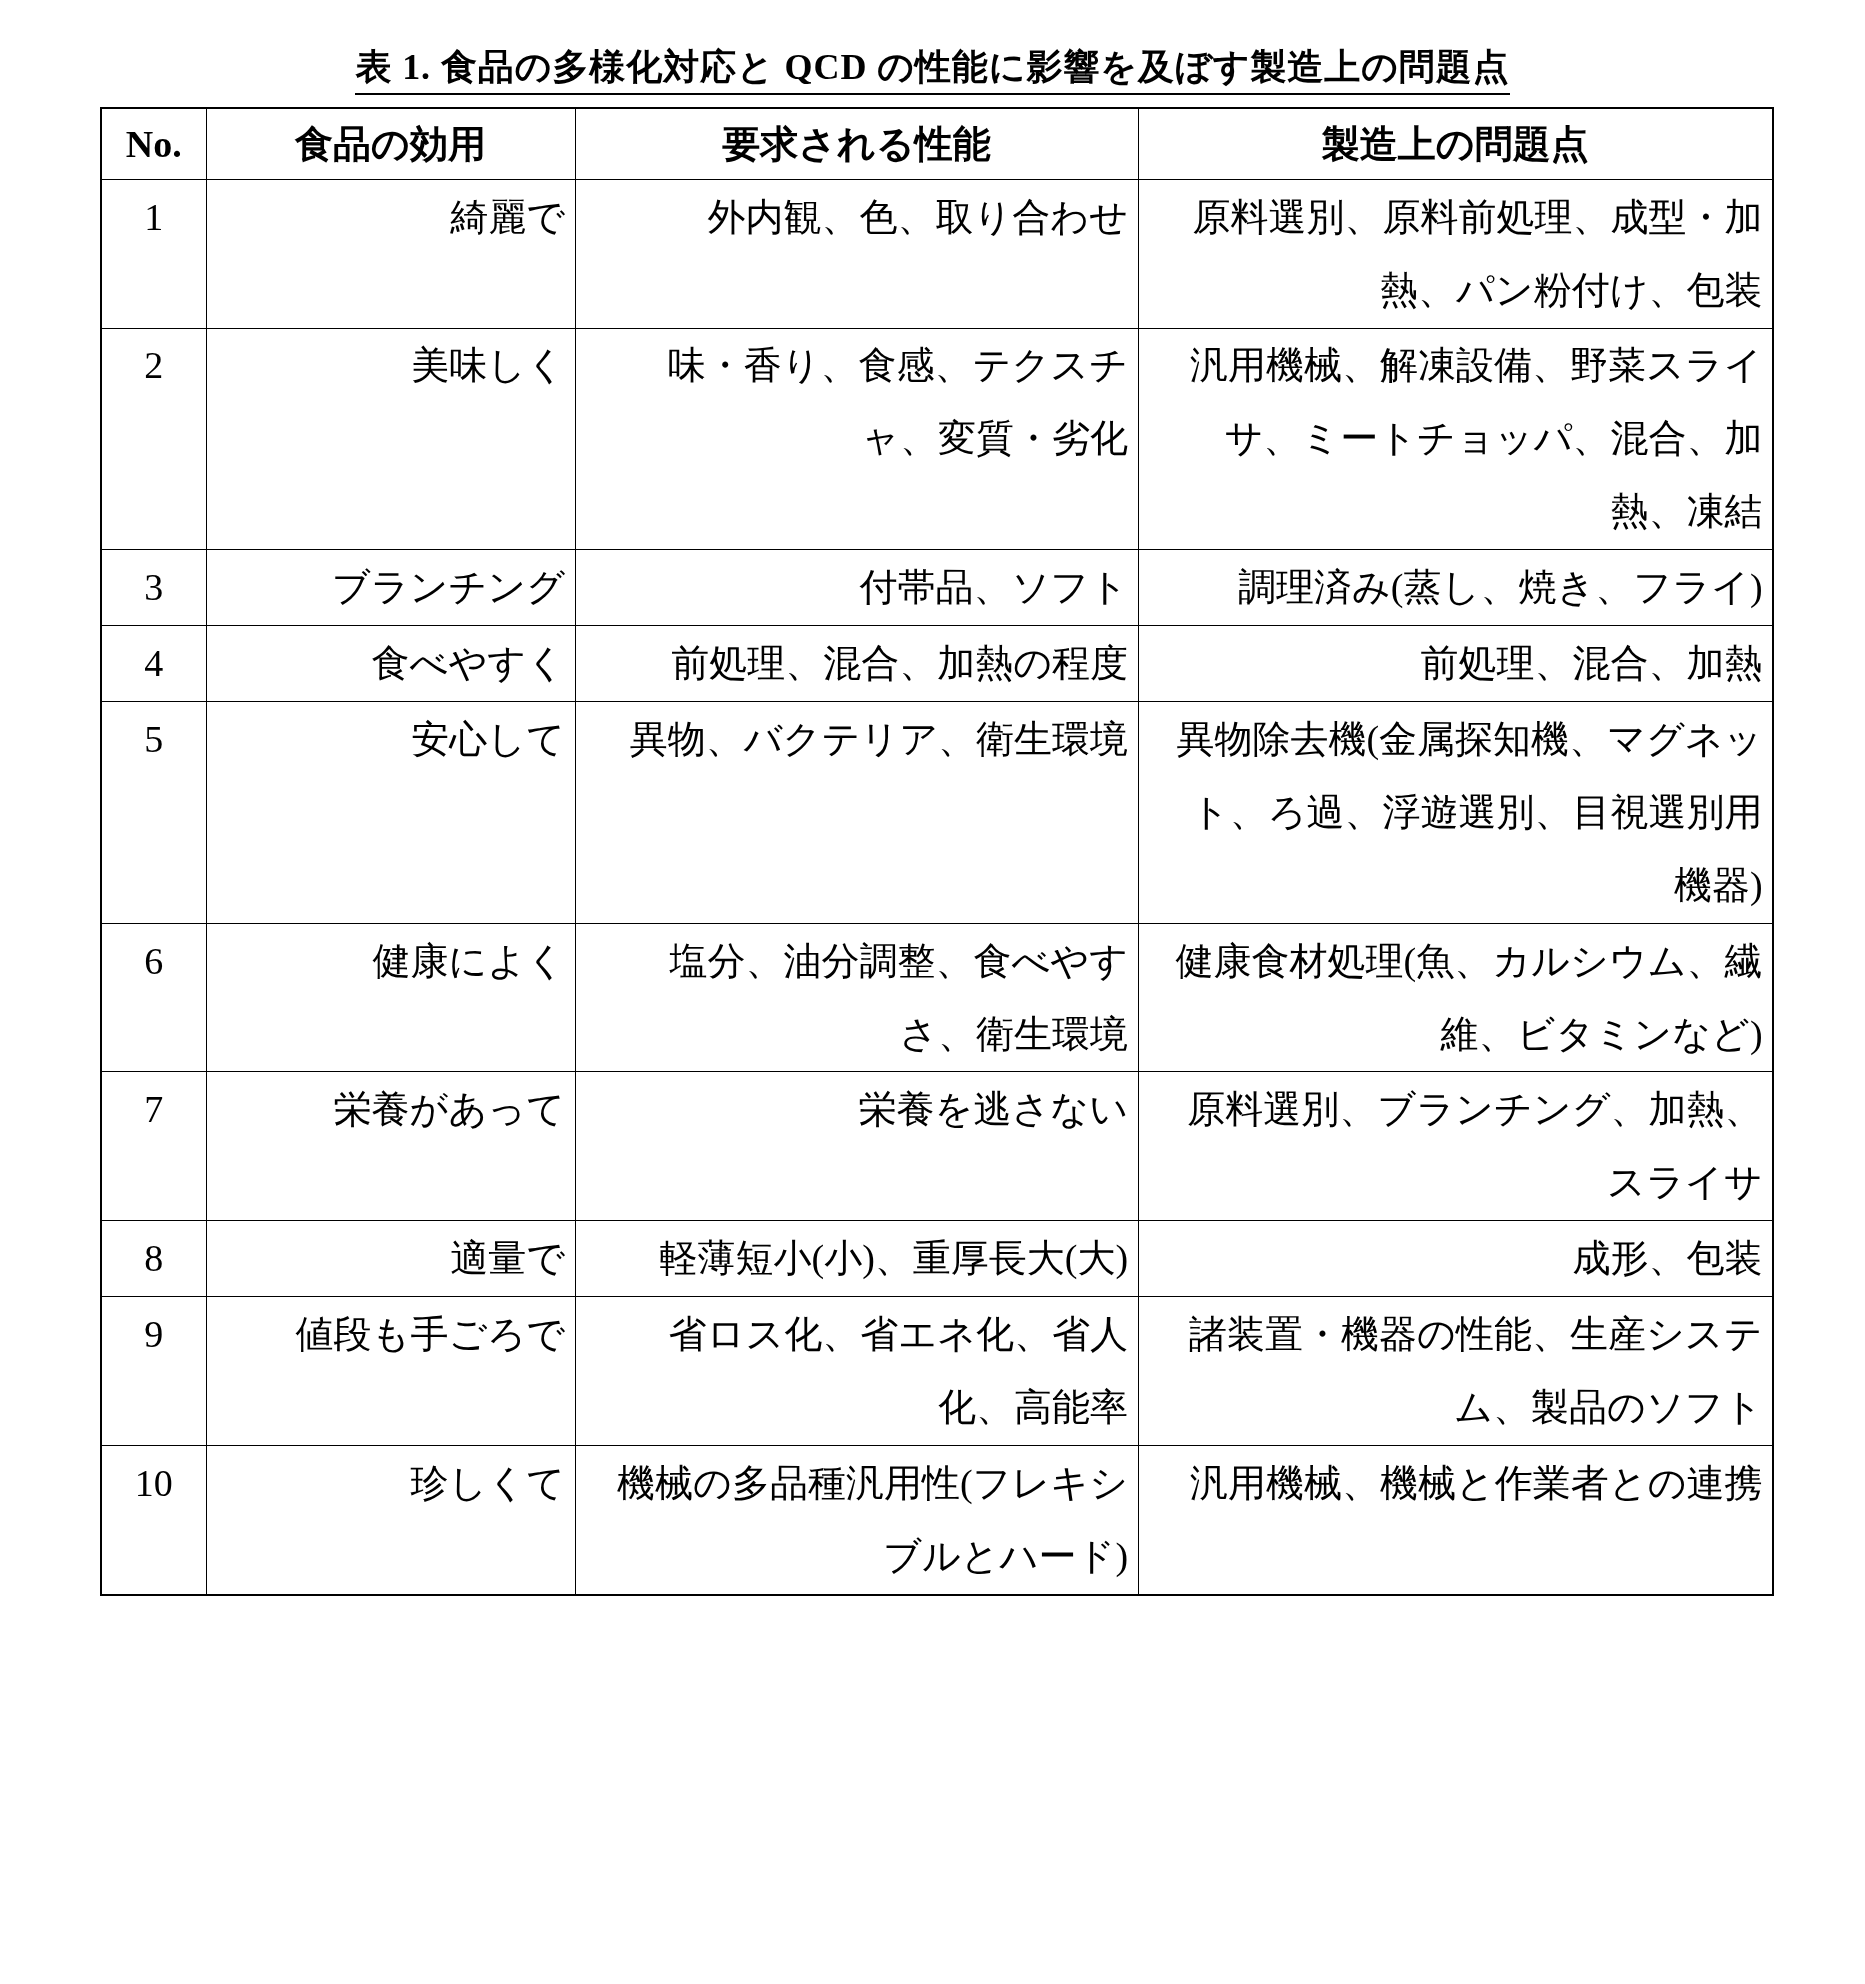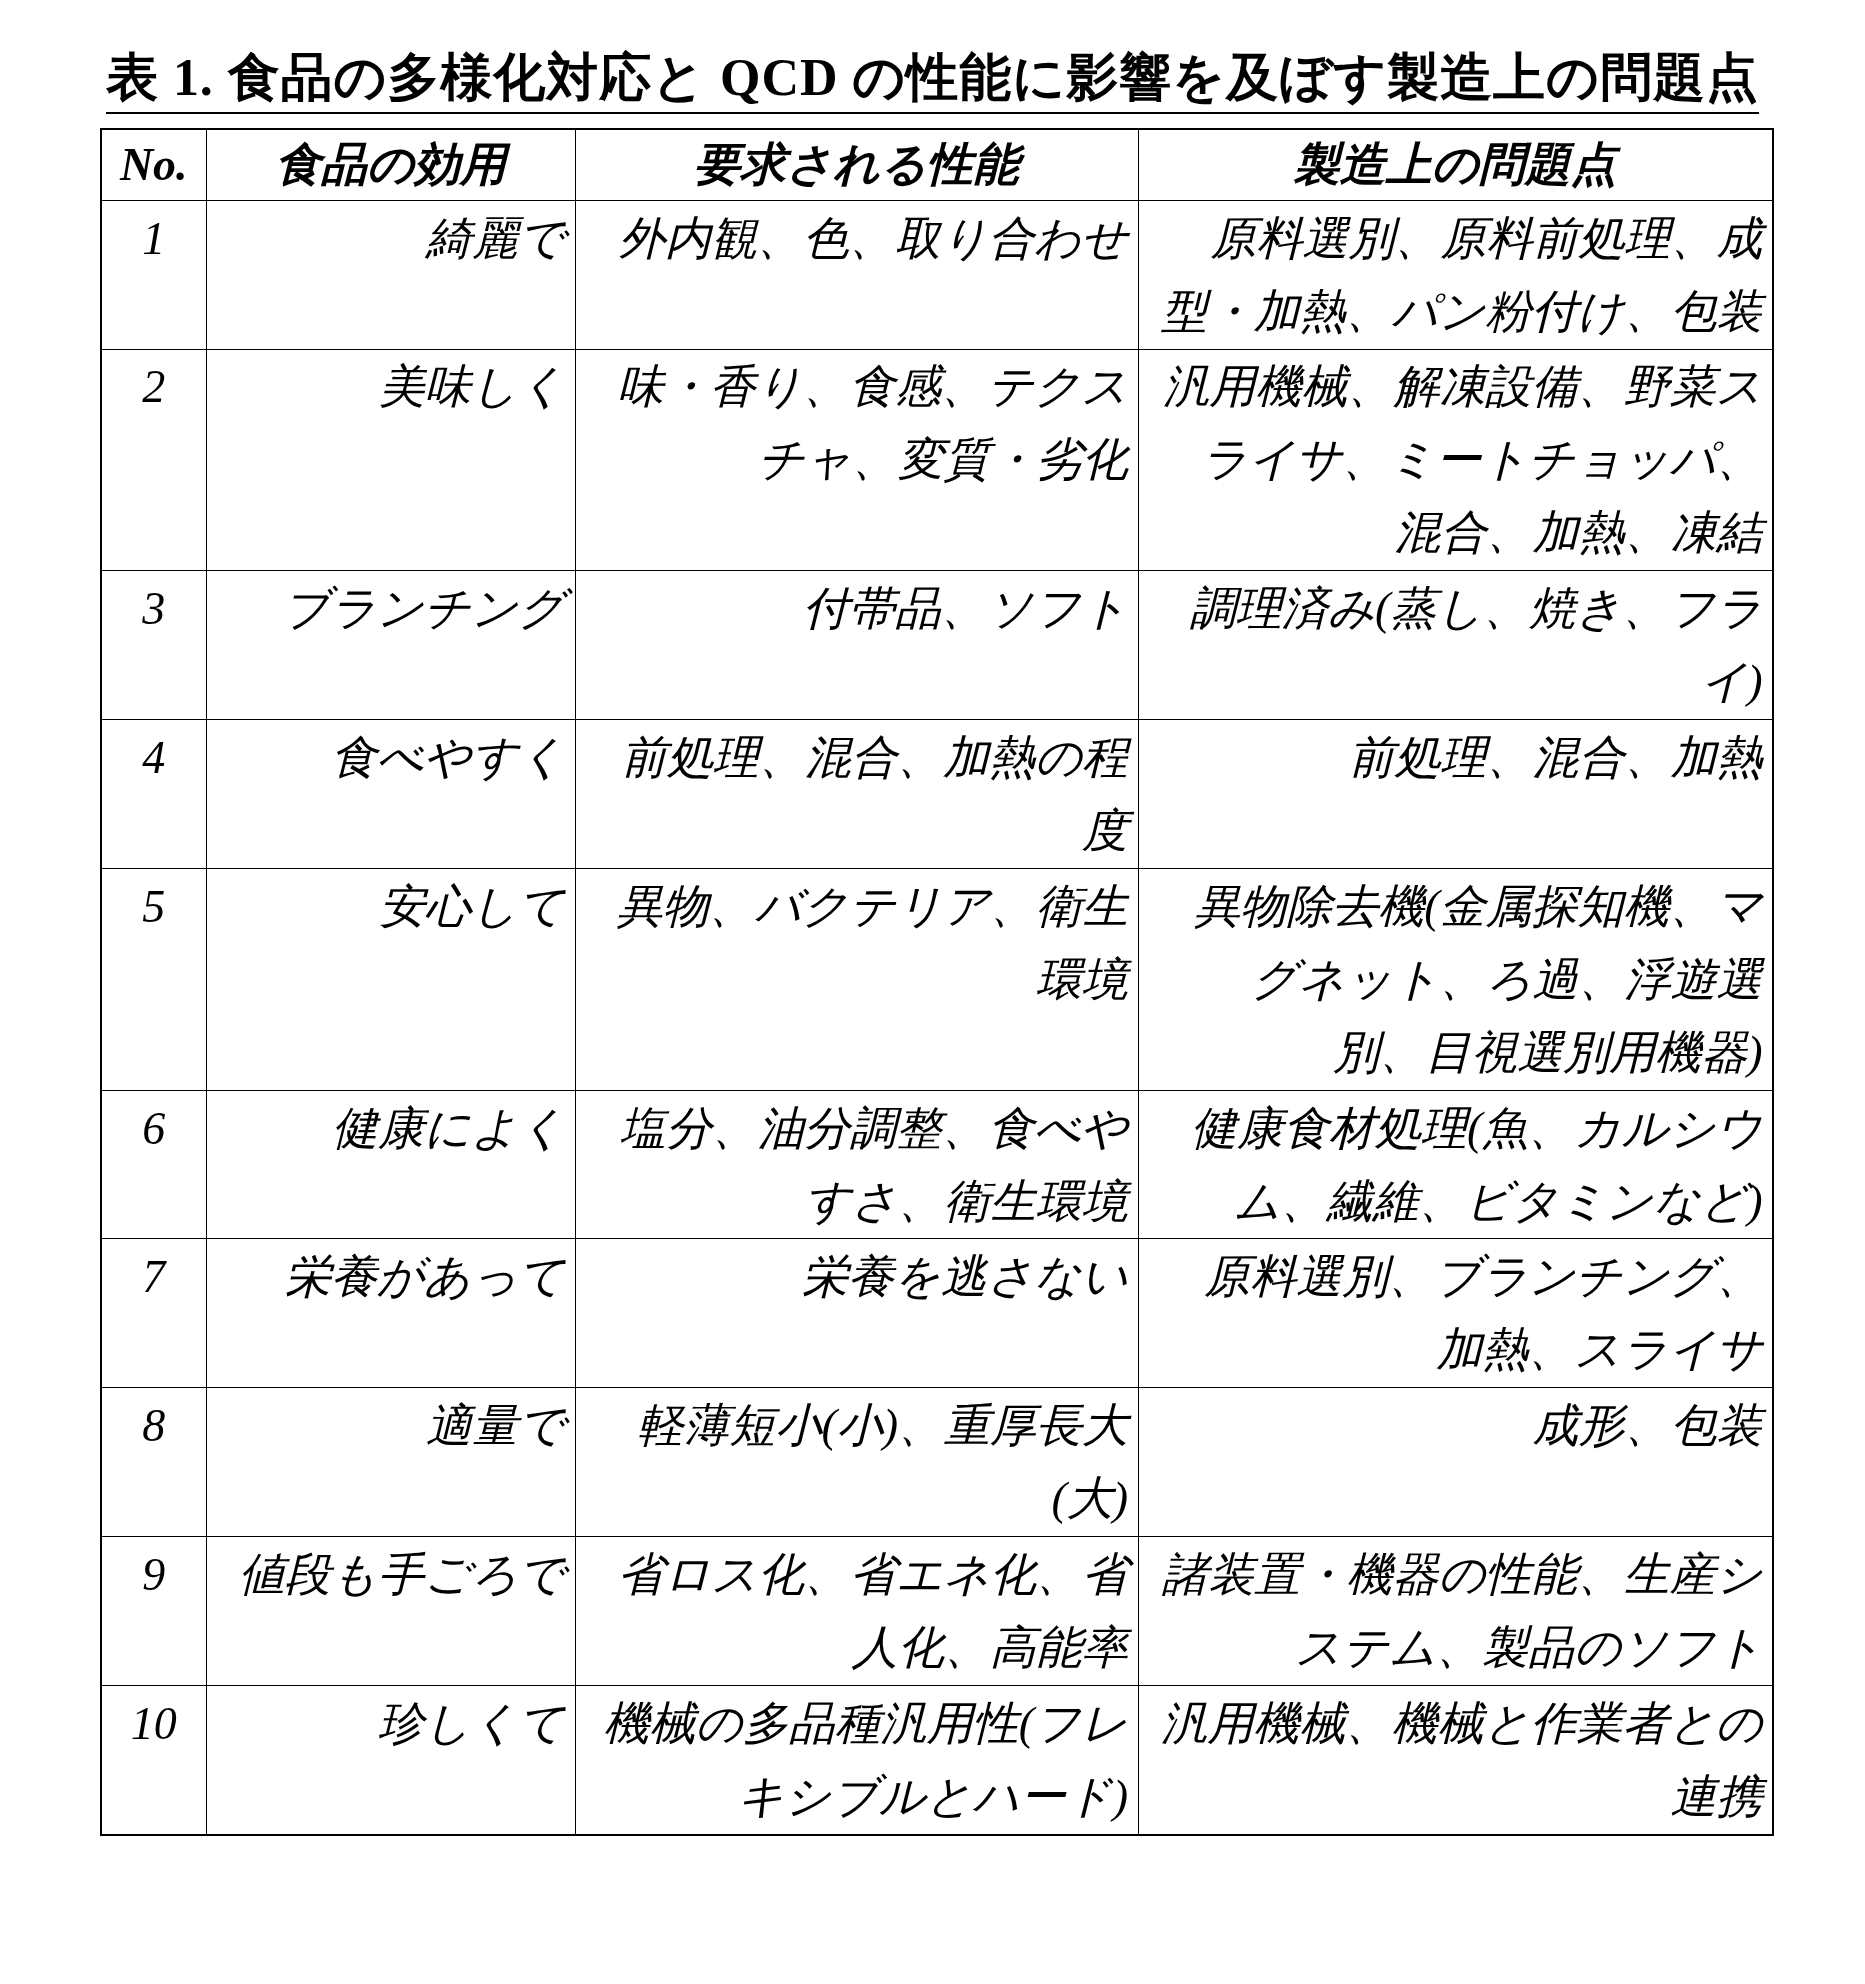--- a/index.html
+++ b/index.html
@@ -10,43 +10,42 @@
   body {
     width: 1865px;
     height: 1985px;
     font-family: "Liberation Serif", "DejaVu Serif", serif;
     color: #000000;
     position: relative;
   }
   .page-title {
     margin: 43px 0 15px 0;
     text-align: center;
-    font-size: 52px;
+    font-size: 36px;
     font-weight: bold;
     letter-spacing: 0.9px;
   }
   .page-title span {
     border-bottom: 2.8px solid #000;
     padding-bottom: 5.6px;
   }
   table.main-table {
     border-collapse: collapse;
     table-layout: fixed;
     width: 1672px;
     margin-left: 100px;
     border: 2.8px solid #000;
   }
   table.main-table th,
   table.main-table td {
     border: 1.9px solid #000;
-    font-size: 46px;
+    font-size: 38px;
     vertical-align: top;
     overflow: hidden;
     word-break: break-all;
-    font-style: italic;
   }
   table.main-table th {
     font-weight: bold;
     text-align: center;
     height: 66px;
     line-height: 66px;
     padding: 1.9px 3.8px;
   }
   table.main-table td {
     line-height: 73px;

